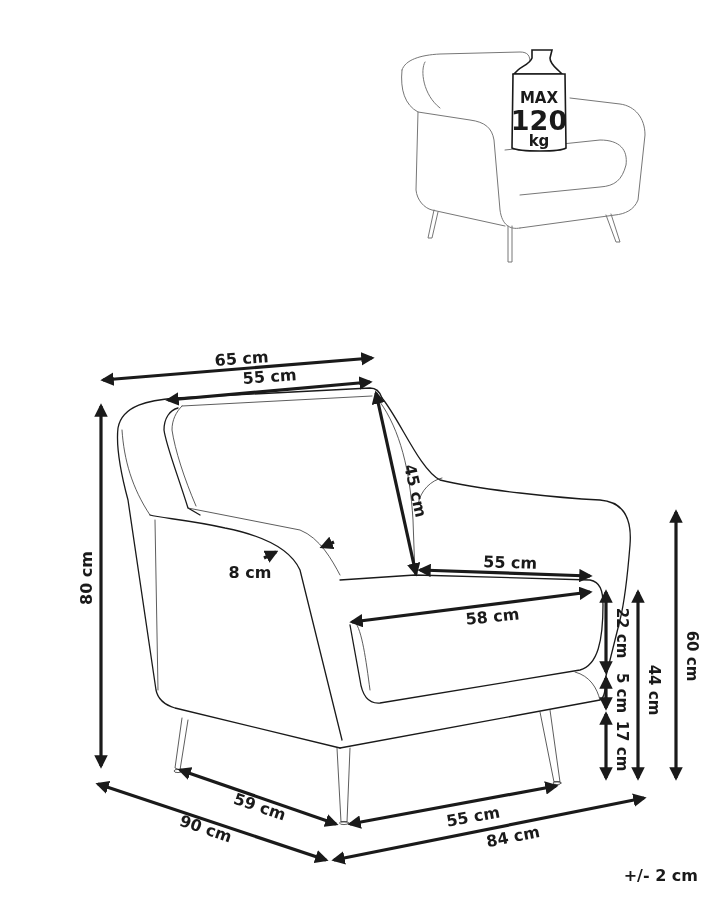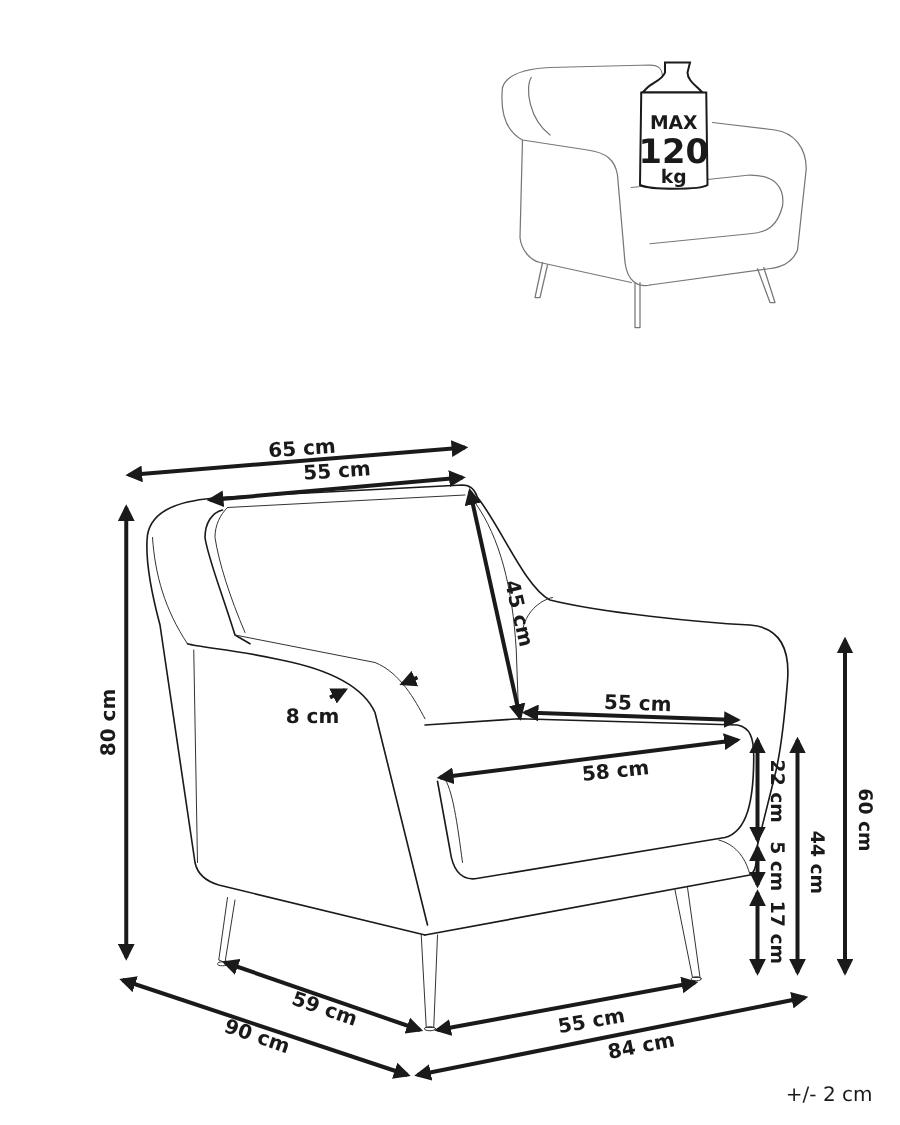--- a/index.html
+++ b/index.html
@@ -3,21 +3,21 @@
 <meta charset="utf-8">
 <style>
   html,body{margin:0;padding:0;background:#ffffff;}
   body{width:720px;height:900px;position:relative;overflow:hidden;font-family:"DejaVu Sans","Liberation Sans",sans-serif;}
   svg{position:absolute;left:0;top:0;}
   .lbl{font-family:"DejaVu Sans","Liberation Sans",sans-serif;font-weight:bold;fill:#1a1a1a;}
   .outline{fill:none;stroke:#1a1a1a;stroke-width:1.3;stroke-linejoin:round;stroke-linecap:round;}
   .thin{fill:none;stroke:#333;stroke-width:0.8;stroke-linejoin:round;stroke-linecap:round;}
   .light{fill:none;stroke:#777;stroke-width:1;stroke-linejoin:round;stroke-linecap:round;}
   .dim{stroke:#1a1a1a;stroke-width:3.2;fill:none;}
-  .tol{position:absolute;right:22px;top:866px;font-weight:normal;font-size:16px;color:#1a1a1a;}
+  .tol{position:absolute;right:22px;top:866px;font-weight:bold;font-size:16px;color:#1a1a1a;}
 </style>
 </head>
 <body>
 
 <svg width="720" height="900" viewBox="0 0 720 900">
   <defs>
     <marker id="ah" viewBox="0 0 10 10" refX="8" refY="5" markerWidth="4.2" markerHeight="4.2" orient="auto-start-reverse">
       <path d="M0,0 L10,5 L0,10 z" fill="#1a1a1a"></path>
     </marker>
   </defs>

